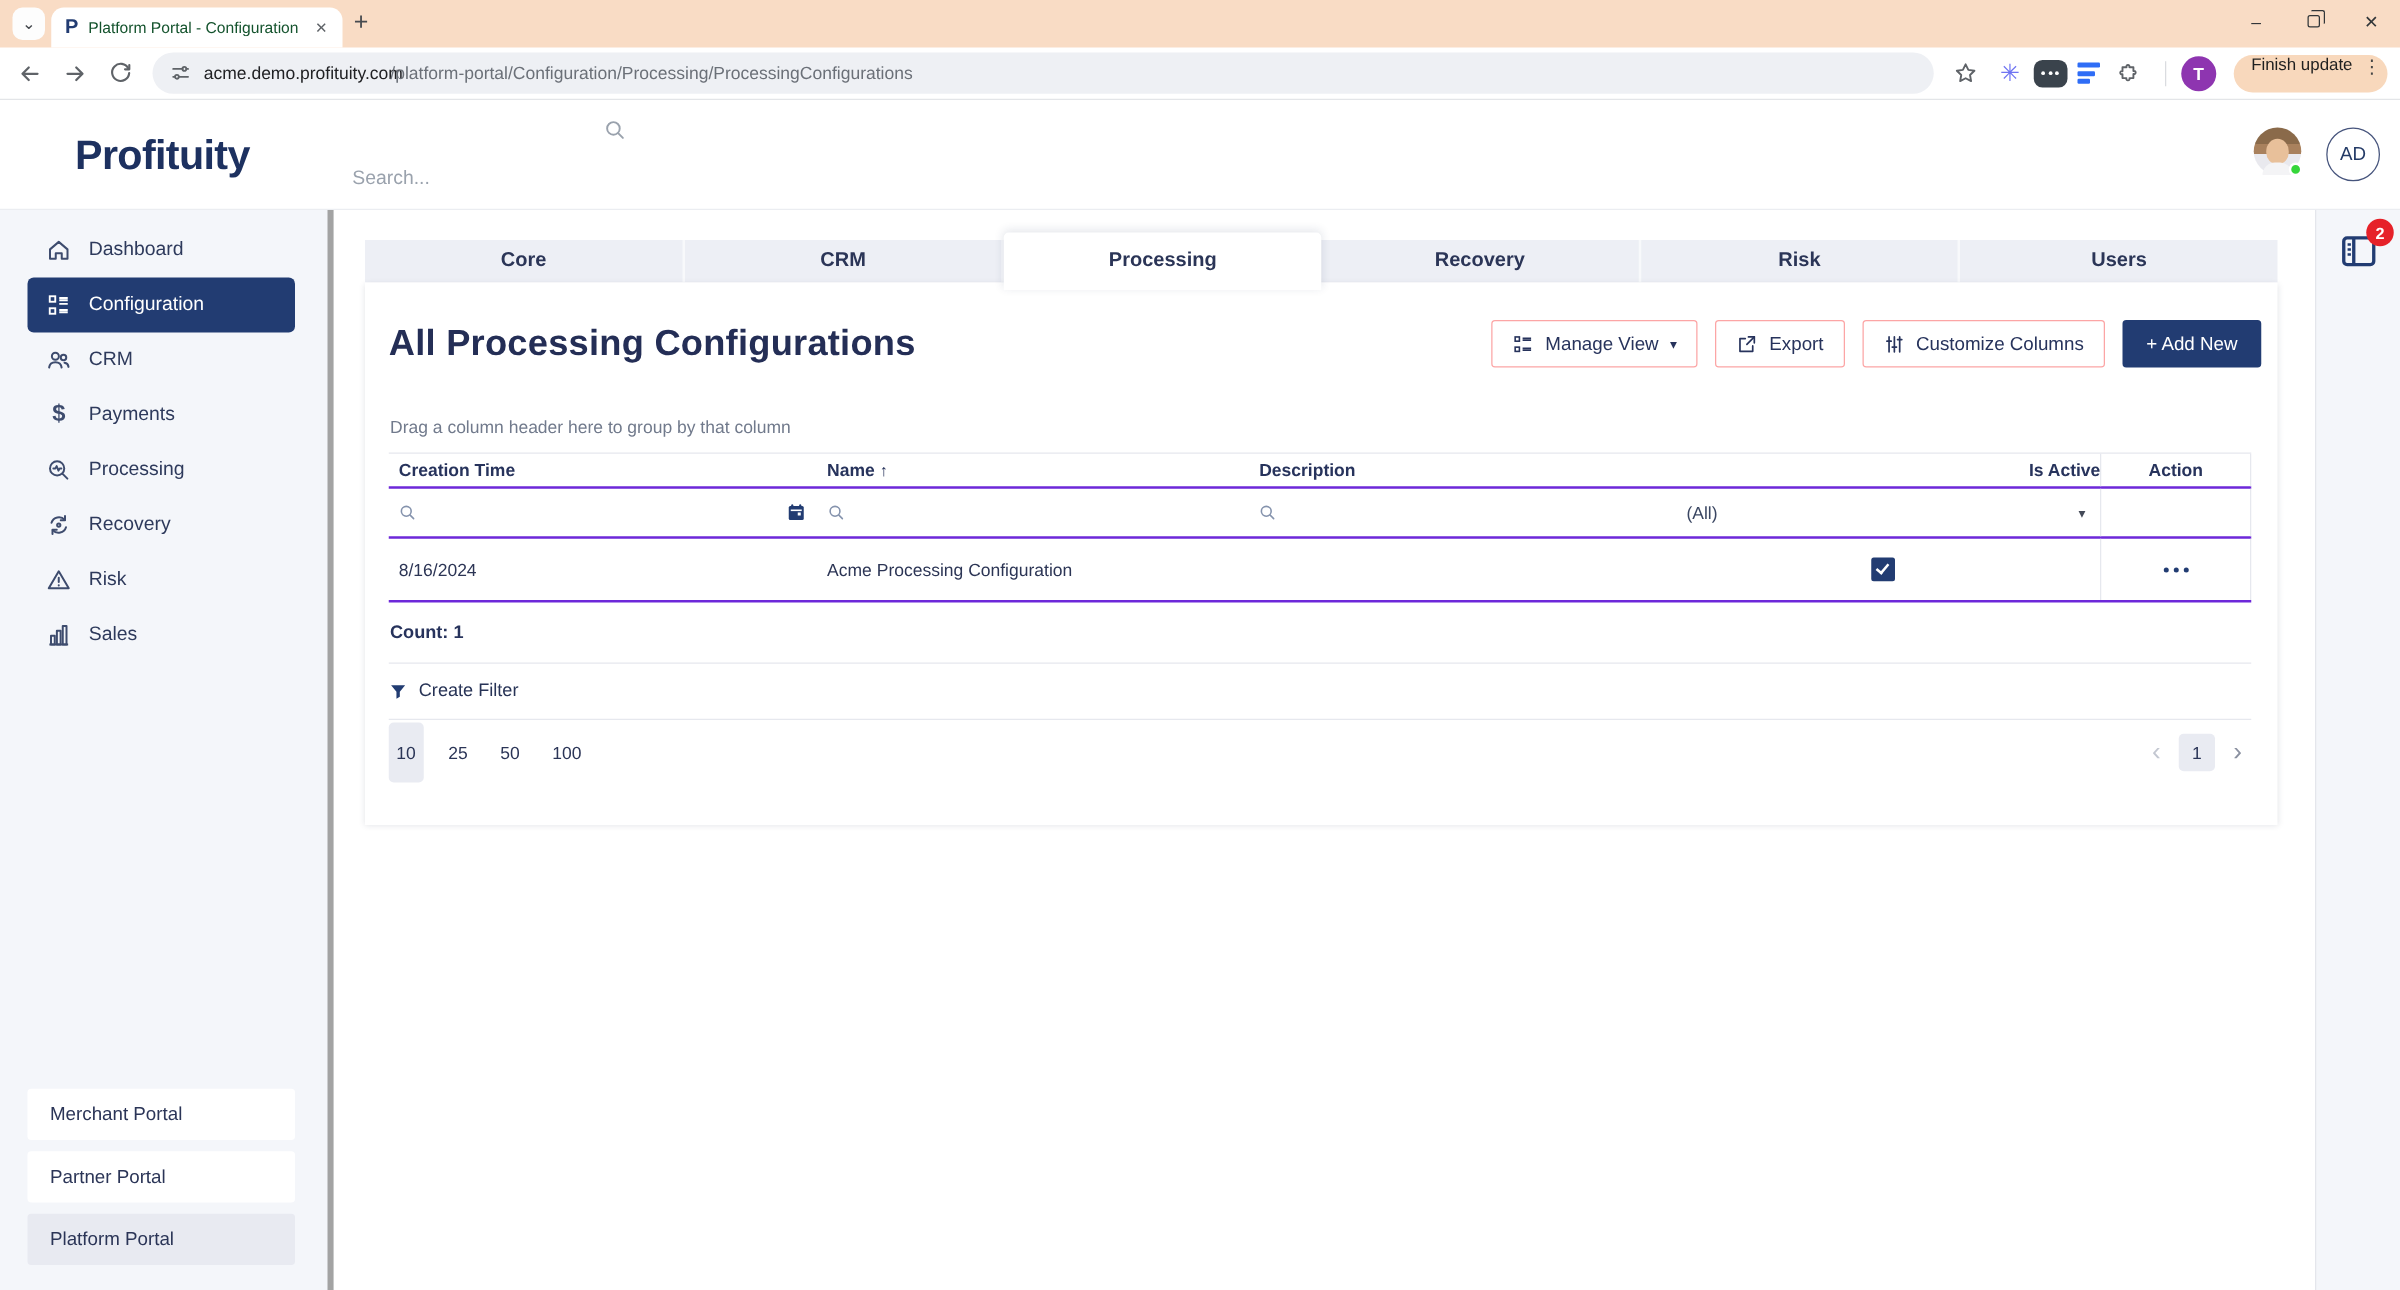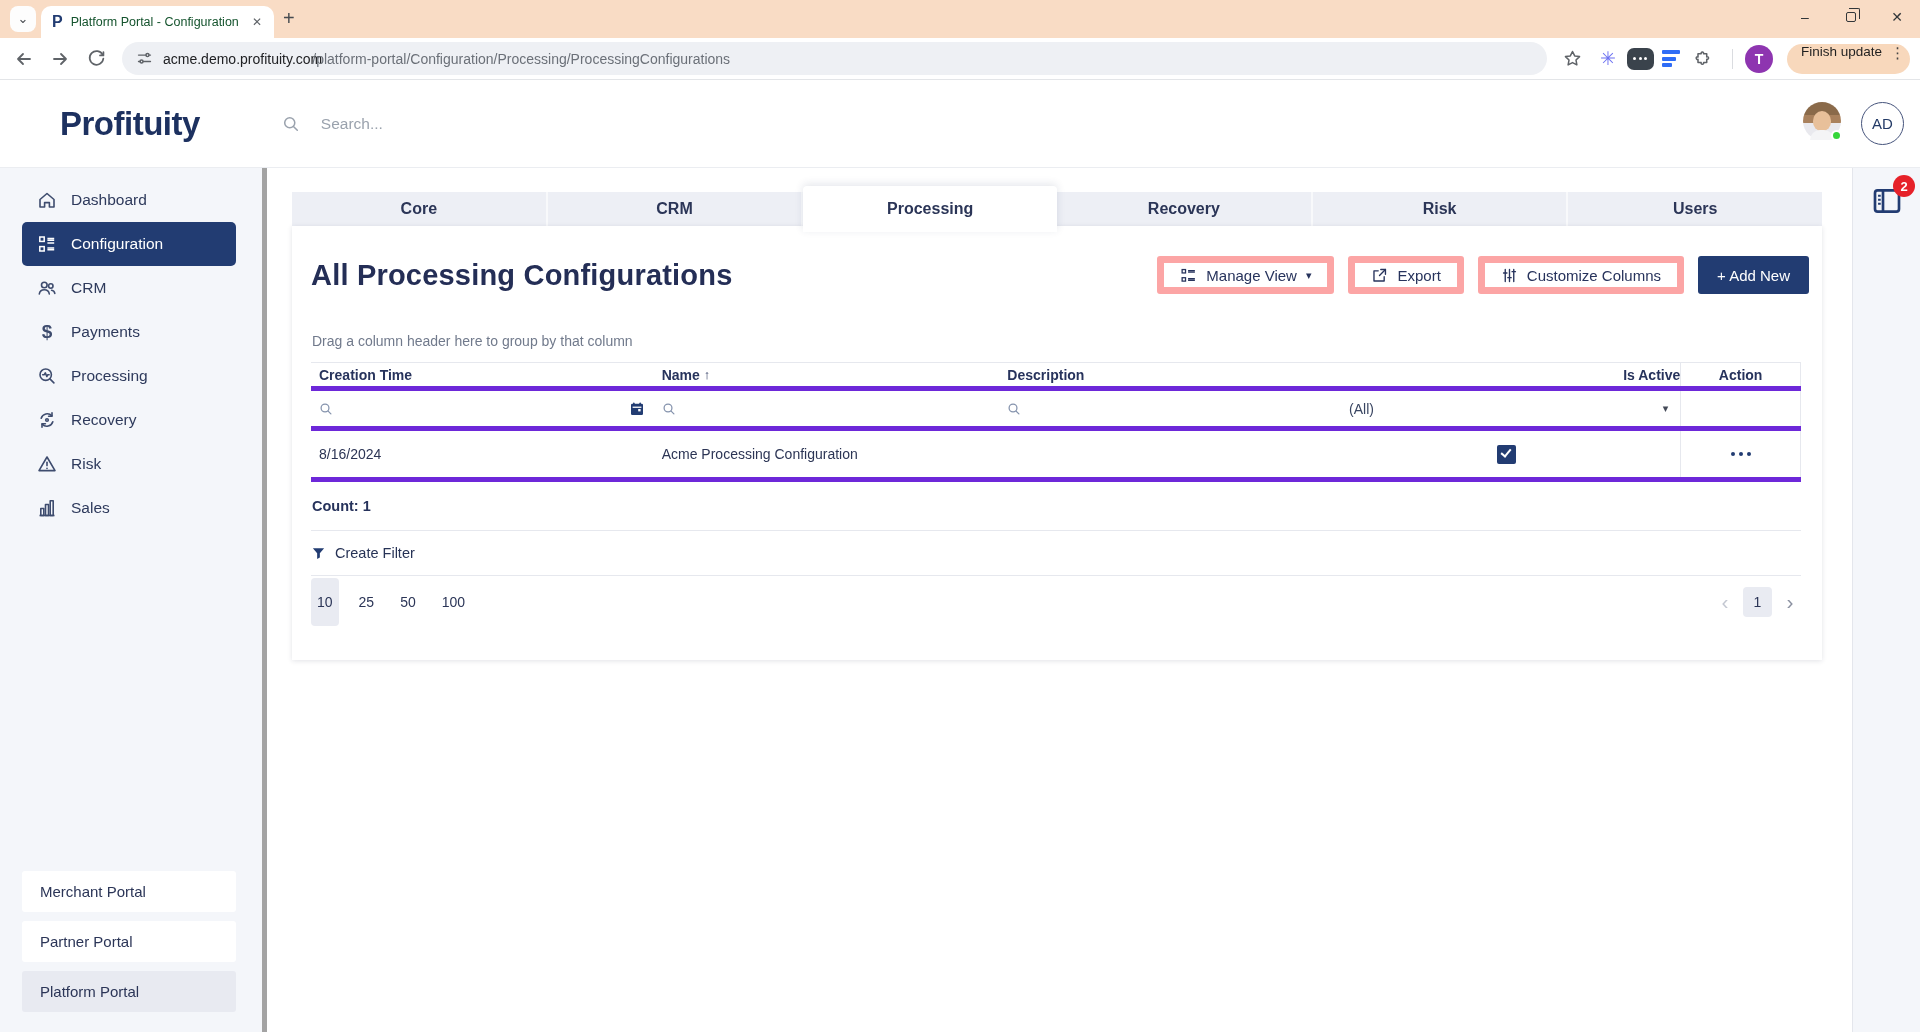--- a/index.html
+++ b/index.html
@@ -31,21 +31,21 @@
   .ext-stripes i:nth-child(1){width:18px;} .ext-stripes i:nth-child(2){width:14px;} .ext-stripes i:nth-child(3){width:10px;}
   .chrome-sep { width:1px; height:20px; background:#dadce0; margin:0 8px; }
   .profile-t { width:28px; height:28px; border-radius:50%; background:#8e35b0; color:#fff; font-size:14px; font-weight:700; display:flex; align-items:center; justify-content:center; cursor:pointer; }
   .update-pill { height:30px; background:#f8d8bc; border-radius:15px; display:flex; align-items:flex-start; gap:8px; padding:0 6px 0 14px; margin-left:10px; cursor:pointer; }
   .update-pill .lbl { font-size:13.5px; color:#1f1f1f; }
   .update-pill .dots { font-size:15px; color:#454545; width:14px; text-align:center; }
 
   
   .app-header { height:88px; background:#fff; border-bottom:1px solid #ebedf1; display:flex; align-items:center; padding:0 16px 0 60px; }
   .logo { font-size:33px; font-weight:700; letter-spacing:-0.5px; color:#1d3160; }
-  .hdr-search { margin-left:82px; display:flex; align-items:flex-end; gap:21px; color:#98a0ac; }
+  .hdr-search { margin-left:82px; display:flex; align-items:center; gap:21px; color:#98a0ac;flex-direction:column; }
   .hdr-search input { border:none; outline:none; font-size:15.5px; color:#3a4258; width:420px; background:transparent; }
   .hdr-search input::placeholder { color:#9aa2ad; }
   .hdr-right { margin-left:auto; display:flex; }
   .avatar-photo { width:38px; height:38px; border-radius:50%; position:relative; background:linear-gradient(#8a6a4a 0 34%, #a9815d 34% 55%, #e9e9ee 55%); overflow:visible; }
   .avatar-face { position:absolute; left:10px; top:9px; width:18px; height:20px; border-radius:50% 50% 45% 45%; background:#e8c09a; }
   .avatar-shirt { position:absolute; left:7px; bottom:0; width:24px; height:10px; border-radius:10px 10px 0 0; background:#f4f4f6; }
   .status-dot { position:absolute; right:-1px; bottom:-1px; width:11px; height:11px; border-radius:50%; background:#35d63a; border:2px solid #fff; }
   .avatar-initials { width:43px; height:43px; border:1.5px solid #46547c; border-radius:50%; color:#233a66; font-size:15px; display:flex; align-items:center; justify-content:center; margin-left:20px; cursor:pointer; }
 
   
@@ -65,28 +65,28 @@
   .main { flex:1; background:#fff; padding:24px 30px 0 25px; }
   .tabbar { height:34px; background:#edeff5; display:flex; }
   .tab { flex:1; display:flex; align-items:center; justify-content:center; font-size:16px; color:#2b3557; border-right:2px solid #f8f9fb; cursor:pointer;font-weight:bold; }
   .tab:last-child { border-right:none; }
   .tab.active { background:#fff; height:46px; margin-top:-6px; border-radius:4px 4px 0 0; box-shadow:0 -2px 8px rgba(35,48,90,.12); border-right:none; position:relative; z-index:2; }
 
   .card { background:#fff; height:434px; box-shadow:0 1px 5px rgba(30,40,70,.13); position:relative; z-index:1; }
   .title-row { display:flex; align-items:center; padding:30px 13px 0 19px; height:68px; }
   .page-title { font-size:29px; font-weight:700; color:#242e56; letter-spacing:.2px; }
   .toolbar-btns { margin-left:auto; display:flex; gap:14px; }
-  .btn { height:38px; border:7px solid #fca5a5; border-radius:3px; background:#fff; display:flex; align-items:center; gap:9px; padding:1px 16px; font-size:15px; color:#27335c; font-family:inherit; cursor:pointer; }
+  .btn { height:38px; border:1px solid #fca5a5; border-radius:3px; background:#fff; display:flex; align-items:center; gap:9px; padding:1px 16px; font-size:15px; color:#27335c; font-family:inherit; cursor:pointer; }
   .btn .caret { font-size:11px; color:#27335c; }
   .btn.primary { background:#223c72; border:none; color:#fff; padding:0 19px; font-size:15px; }
 
   .hint { margin:38px 0 0 20px; font-size:14px; color:#717a8c; line-height:18px; }
 
   .dx-grid { margin:12px 21px 0 19px; border-top:1px solid #e6e8ee; }
-  .grid-row { display:grid; grid-template-columns:23% 23.2% 22.4% 23.3% 8.1%; border-bottom:5px solid #6d28d9; }
+  .grid-row { display:grid; grid-template-columns:23% 23.2% 22.4% 23.3% 8.1%; border-bottom:2px solid #6d28d9; }
   .grid-row > div { display:flex; align-items:center; min-width:0; }
   .row-head { height:28px; }
   .row-head > div { font-size:14px; font-weight:700; color:#27335c; padding-left:8px; }
   .row-head .c-center { justify-content:flex-end; padding-left:0; }
   .sort-arrow { font-weight:400; font-size:13px; margin-left:4px; color:#27335c; }
   .row-filter { height:40px; }
   .row-filter > div { padding-left:8px; color:#8593ad; }
   .row-filter input { border:none; outline:none; background:transparent; flex:1; font:inherit; font-size:14px; color:#2c3555; min-width:0; }
   .cal-wrap { margin-left:auto; margin-right:9px; color:#223c72; display:flex; }
   .all-select { padding-left:16px !important; color:#3a4662 !important; font-size:14px; cursor:pointer; }

